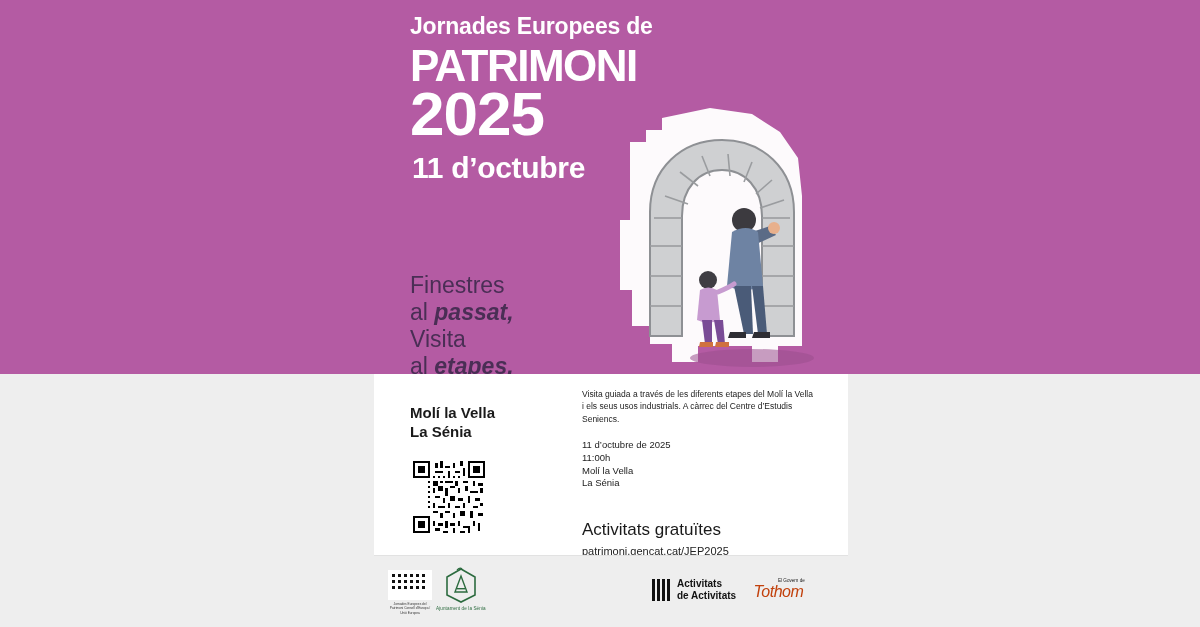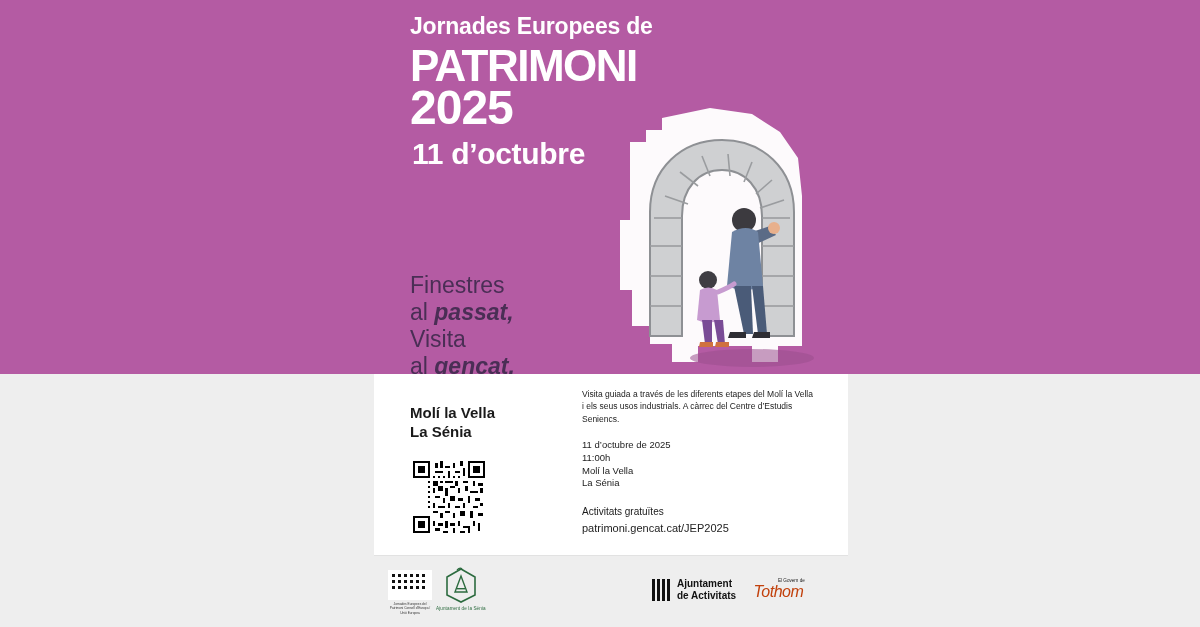--- a/index.html
+++ b/index.html
@@ -72,21 +72,21 @@
     line-height: 1.05;
   }
   .t-patrimoni {
     font-size: 44px;
     font-weight: bold;
     letter-spacing: -1.5px;
     line-height: 0.92;
     margin-top: 8px;
   }
   .t-year {
-    font-size: 48px;
+    font-size: 62px;
     font-weight: bold;
     letter-spacing: -1px;
     line-height: 0.95;
     margin-top: -2px;
   }
   .t-date {
     font-size: 30px;
     font-weight: bold;
     letter-spacing: -0.3px;
     margin-top: 7px;
@@ -158,22 +158,22 @@
     line-height: 1.45;
     color: #222;
   }
   .when {
     margin-top: 14px;
     font-size: 9.5px;
     line-height: 1.35;
     color: #222;
   }
   .free {
-    margin-top: 16px;
-    font-size: 10px;
+    margin-top: 30px;
+    font-size: 17px;
     color: #1a1a1a;
   }
   .url {
     margin-top: 5px;
     font-size: 11px;
     color: #222;
   }
 
   
   .poster-footer {
@@ -308,21 +308,21 @@
             <path d="M114 242 l13 0 l0 5 l-14 0 z" fill="#d0713f"></path>
             <path d="M116 192 q10 -4 16 -8" stroke="#c79bd0" stroke-width="5" fill="none" stroke-linecap="round"></path>
           </g>
         </svg>
       </div>
 
       <div class="slogan">
         <div><span>Finestres</span></div>
         <div><span>al </span><em>passat,</em></div>
         <div><span>Visita</span></div>
-        <div><span>al </span><em>gencat.</em></div>
+        <div><span>al </span><em>etapes.</em></div>
       </div>
     </div>
 
     <div class="poster-body">
 
       <div class="venue">
         <div>Molí la Vella</div>
         <div>La Sénia</div>
       </div>
 
@@ -476,21 +476,21 @@
       </div>
 
       <div class="logo logo-gene">
         <svg width="20" height="22" viewBox="0 0 20 22" xmlns="http://www.w3.org/2000/svg">
           <rect x="0" y="0" width="3" height="22" fill="#111111"></rect>
           <rect x="5" y="0" width="3" height="22" fill="#111111"></rect>
           <rect x="10" y="0" width="3" height="22" fill="#111111"></rect>
           <rect x="15" y="0" width="3" height="22" fill="#111111"></rect>
         </svg>
         <div class="gene-text">
-          <div>Ajuntament</div>
+          <div>Activitats</div>
           <div>de Activitats</div>
         </div>
       </div>
 
       <div class="logo logo-toth">
         <div class="toth-sub">El Govern de</div>
         <div class="toth-word">Tothom</div>
       </div>
 
     </div>

